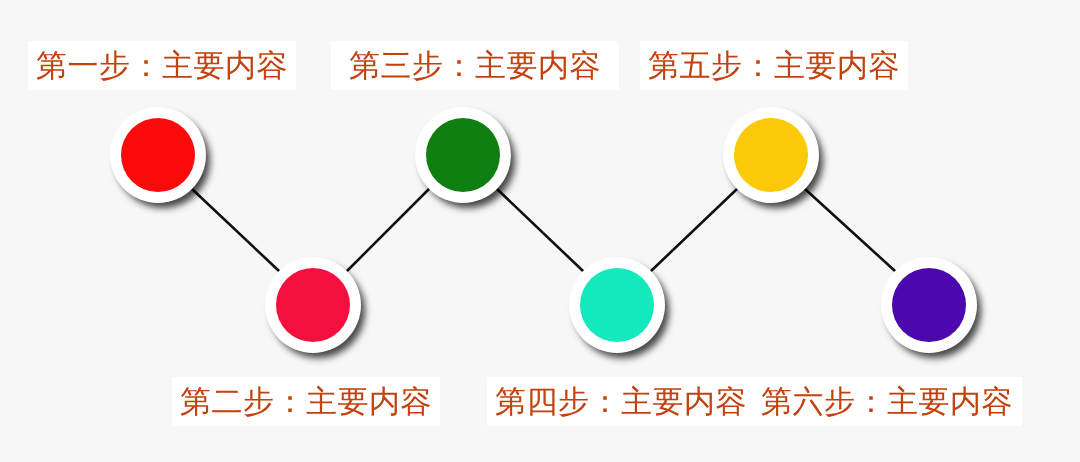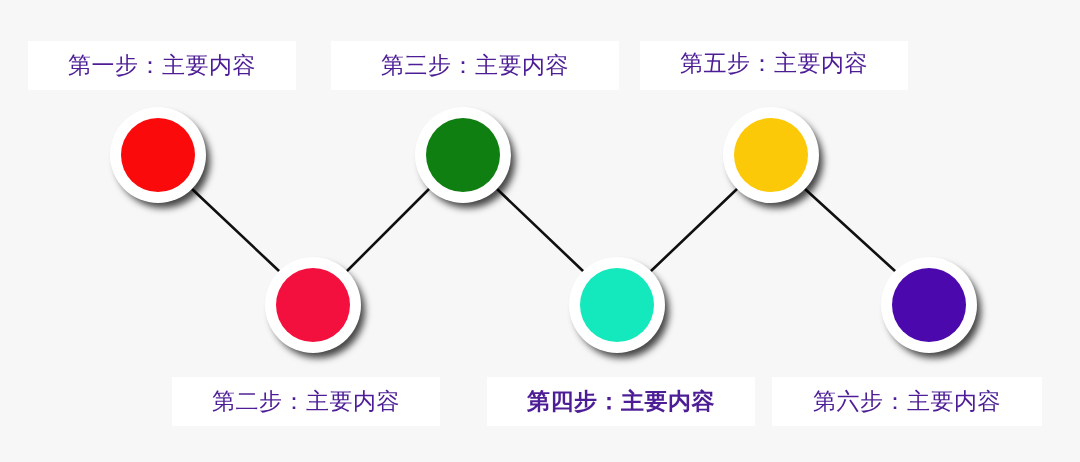--- a/index.html
+++ b/index.html
@@ -48,22 +48,22 @@
     width: 74px;
     height: 74px;
     margin-left: -37px;
     margin-top: -37px;
     border-radius: 50%;
   }
   
   .label-box {
     position: absolute;
     background: #ffffff;
-    color: #4c1d95;
-    font-size: 23px;
+    color: #c2410c;
+    font-size: 31px;
     line-height: 1;
     letter-spacing: 0.5px;
     display: flex;
     align-items: center;
     justify-content: center;
     white-space: nowrap;
     z-index: 2;
     box-sizing: border-box;
   }
 </style>
@@ -98,18 +98,18 @@
       </div>
       <div class="node" style="left: 881px; top: 257px;">
         <div class="node-core" style="background: rgb(75, 9, 173);"></div>
       </div>
     </div>
 
   <div id="labels-layer">
       <div class="label-box" style="left: 28px; top: 41px; width: 268px; height: 49px;">第一步：主要内容</div>
       <div class="label-box" style="left: 172px; top: 377px; width: 268px; height: 49px;">第二步：主要内容</div>
       <div class="label-box" style="left: 331px; top: 41px; width: 288px; height: 49px;">第三步：主要内容</div>
-      <div class="label-box" style="left: 487px; top: 377px; width: 268px; height: 49px; font-weight: bold;">第四步：主要内容</div>
-      <div class="label-box" style="left: 640px; top: 41px; width: 268px; height: 49px; font-family: Liberation Mono, monospace;">第五步：主要内容</div>
-      <div class="label-box" style="left: 772px; top: 377px; width: 270px; height: 49px;">第六步：主要内容</div>
+      <div class="label-box" style="left: 487px; top: 377px; width: 268px; height: 49px;">第四步：主要内容</div>
+      <div class="label-box" style="left: 640px; top: 41px; width: 268px; height: 49px;">第五步：主要内容</div>
+      <div class="label-box" style="left: 752px; top: 377px; width: 270px; height: 49px;">第六步：主要内容</div>
     </div>
 
 </div>
 
 </body></html>

